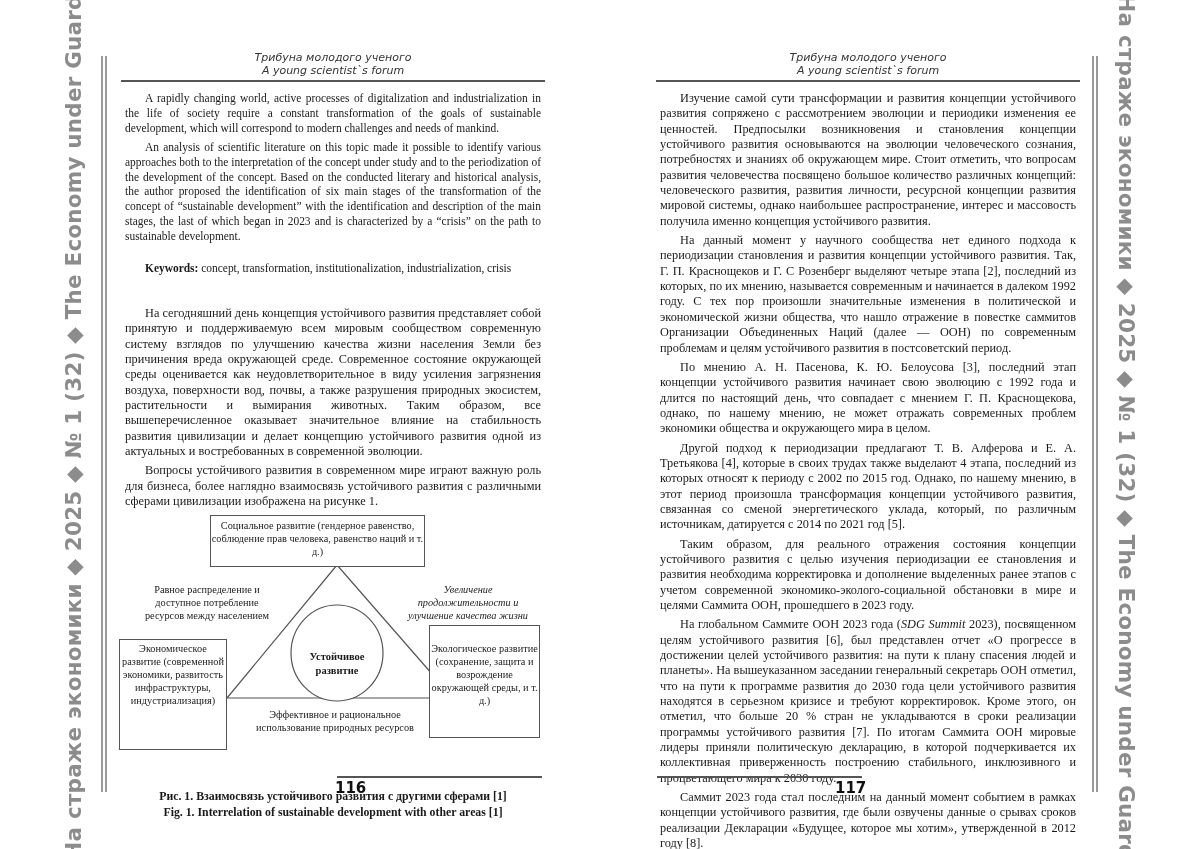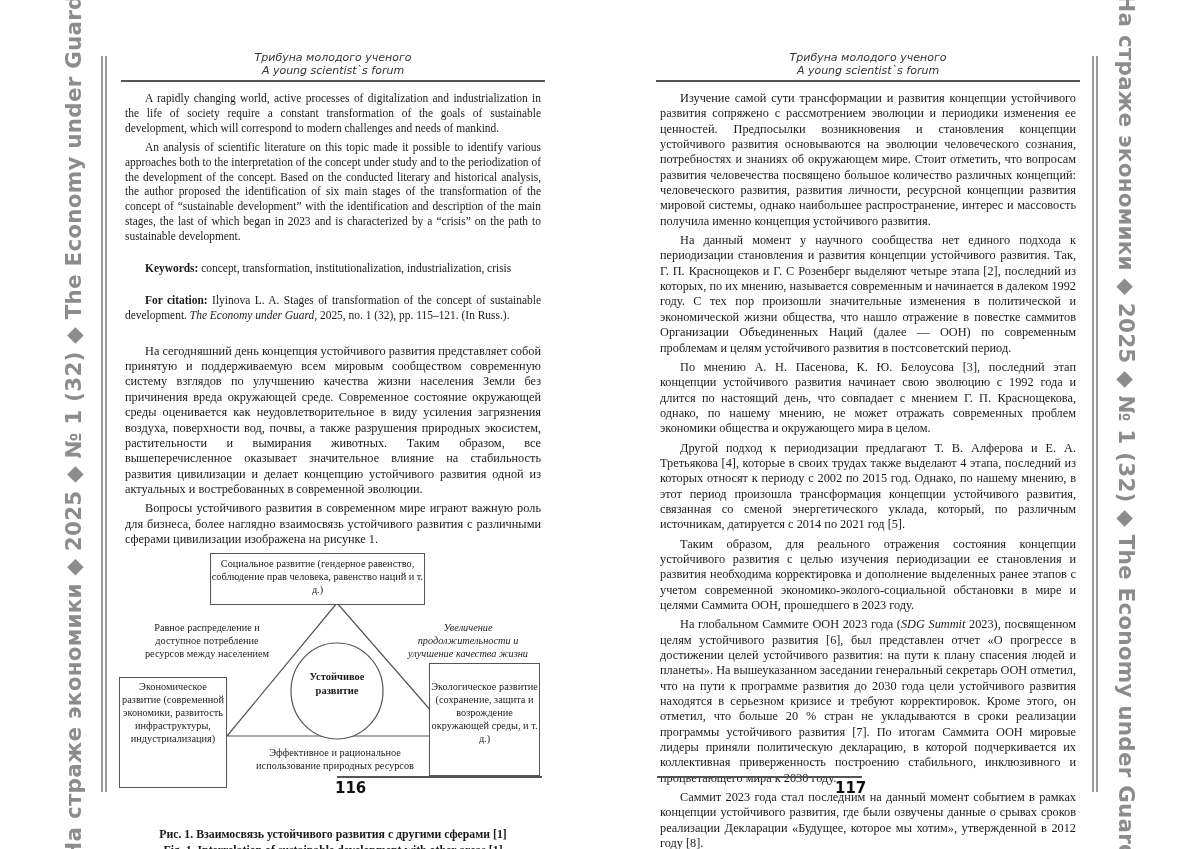--- a/index.html
+++ b/index.html
@@ -52,36 +52,35 @@
     <div>Трибуна молодого ученого</div>
     <div>A young scientist`s forum</div>
   </div>
   <div class="head-rule"></div>
 
   <p class="txt">A rapidly changing world, active processes of digitalization and industrialization in the life of society require a constant transformation of the goals of sustainable development, which will correspond to modern challenges and needs of mankind.</p>
   <p class="txt">An analysis of scientific literature on this topic made it possible to identify various approaches both to the interpretation of the concept under study and to the periodization of the development of the concept. Based on the conducted literary and historical analysis, the author proposed the identification of six main stages of the transformation of the concept of “sustainable development” with the identification and description of the main stages, the last of which began in 2023 and is characterized by a “crisis” on the path to sustainable development.</p>
   <div class="gap"></div>
   <p class="txt"><b>Keywords:</b><span> concept, transformation, institutionalization, industrialization, crisis</span></p>
   <div class="gap"></div>
-  <p class="txt"><b>For citation:</b><span> Ilyinova L. A. Stages of transformation of the concept of sustainable development. </span><i>The Economy under Guard</i><span>, 2025, no. 1 (32), pp. 115–121. (In Russ.).</span></p>
   <div class="gap2"></div>
   <p class="txt ru">На сегодняшний день концепция устойчивого развития представляет собой принятую и поддерживаемую всем мировым сообществом современную систему взглядов по улучшению качества жизни населения Земли без причинения вреда окружающей среде. Современное состояние окружающей среды оценивается как неудовлетворительное в виду усиления загрязнения воздуха, поверхности вод, почвы, а также разрушения природных экосистем, растительности и вымирания животных. Таким образом, все вышеперечисленное оказывает значительное влияние на стабильность развития цивилизации и делает концепцию устойчивого развития одной из актуальных и востребованных в современной эволюции.</p>
   <p class="txt ru">Вопросы устойчивого развития в современном мире играют важную роль для бизнеса, более наглядно взаимосвязь устойчивого развития с различными сферами цивилизации изображена на рисунке 1.</p>
 
   <div class="figure">
     <svg width="440" height="250">
       <polygon points="222,50 112,183 338,183" fill="none" stroke="#555" stroke-width="1.2"></polygon>
       <ellipse cx="222" cy="138" rx="46" ry="48" fill="#fff" stroke="#555" stroke-width="1.2"></ellipse>
     </svg>
     <div class="fbox" style="left:95px; top:0; width:213px; height:47px; padding-top:3px;">Социальное развитие (гендерное равенство, соблюдение прав человека, равенство наций и т. д.)</div>
     <div class="flabel" style="left:22px; top:68px; width:140px;">Равное распределение и доступное потребление ресурсов между населением</div>
     <div class="flabel" style="left:283px; top:68px; width:140px;font-style:italic;">Увеличение продолжительности и улучшение качества жизни</div>
     <div class="fbox" style="left:4px; top:124px; width:106px; height:107px; padding-top:2px;">Экономическое развитие (современной экономики, развитость инфраструктуры, индустриализация)</div>
     <div class="fbox" style="left:314px; top:110px; width:109px; height:95px; padding-top:16px;">Экологическое развитие (сохранение, защита и возрождение окружающей среды, и т. д.)</div>
-    <div class="center-label" style="left:184px; top:117px; width:76px;">Устойчивое развитие</div>
+    <div class="center-label" style="left:184px; top:135px; width:76px;">Устойчивое развитие</div>
     <div class="flabel" style="left:140px; top:193px; width:160px;">Эффективное и рациональное использование природных ресурсов</div>
   </div>
 
   <div class="caption">
     <div>Рис. 1. Взаимосвязь устойчивого развития с другими сферами [1]</div>
     <div>Fig. 1. Interrelation of sustainable development with other areas [1]</div>
   </div>
 </div>
 <div class="foot-rule" style="left:337px;"></div>
 <div class="page-num" style="left:335px;">116</div>

